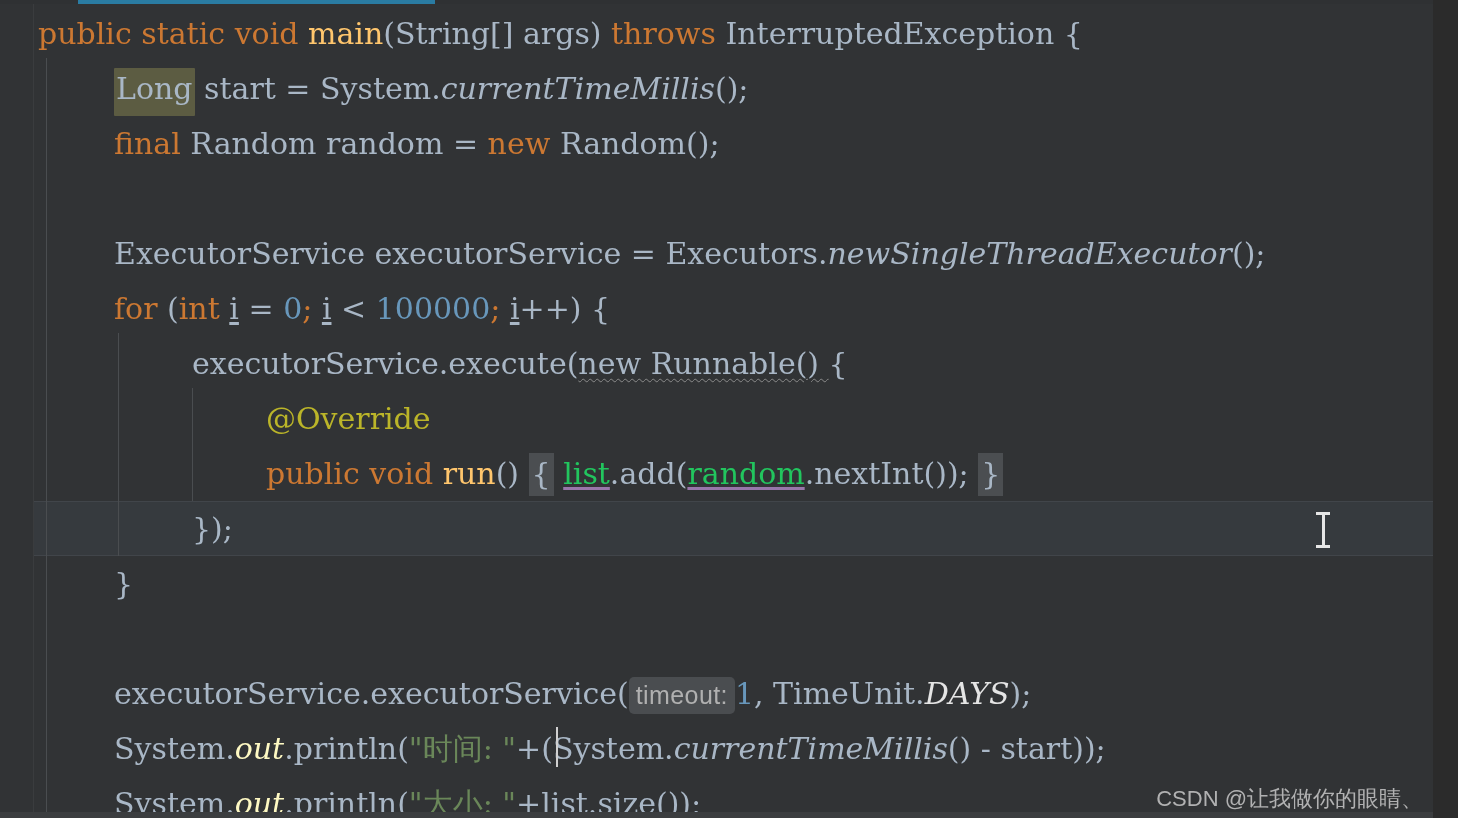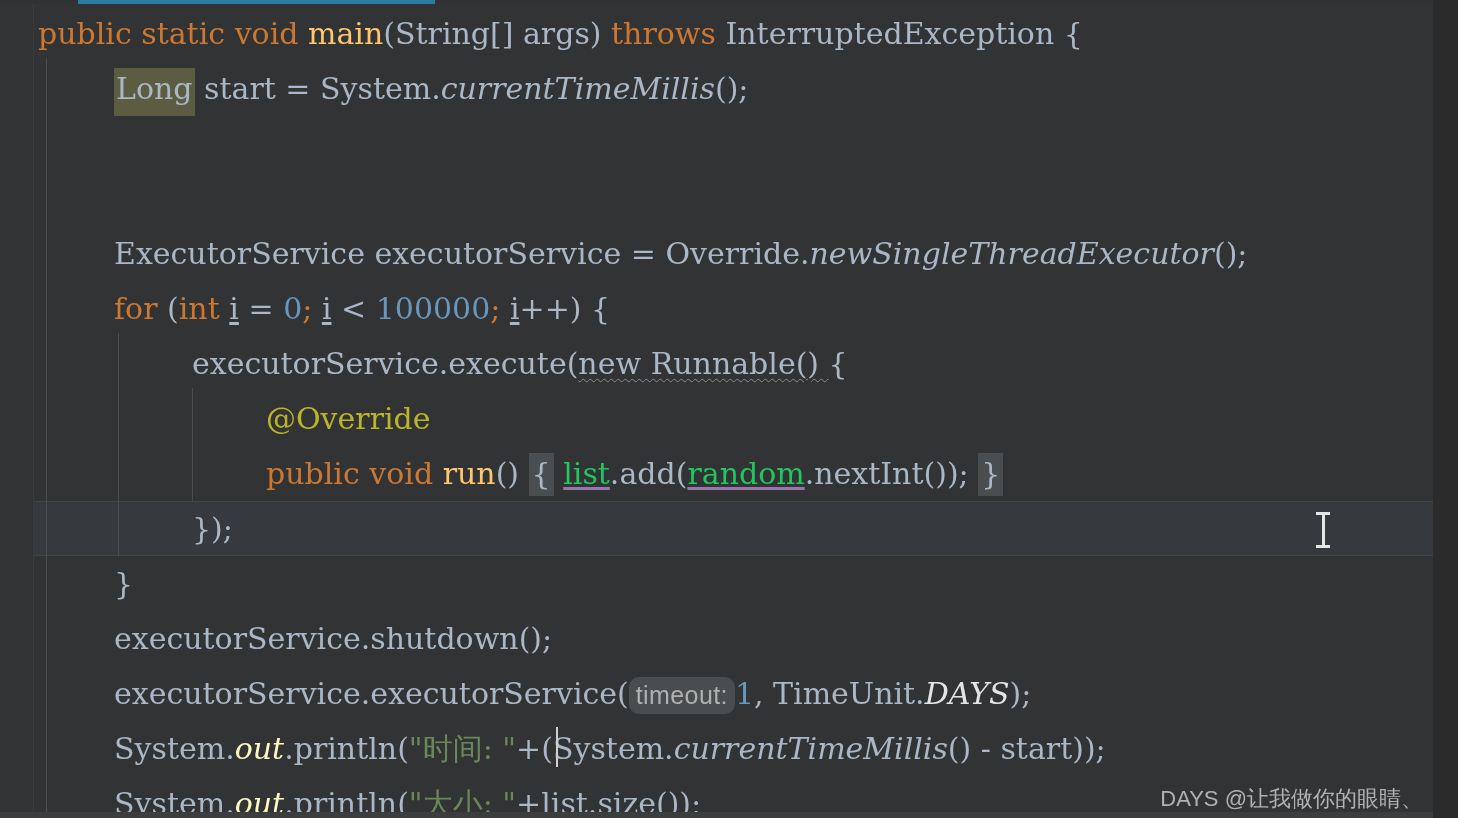--- a/index.html
+++ b/index.html
@@ -143,21 +143,21 @@
     text-underline-offset: 4px;
     text-decoration-thickness: 1px;
   }
 
   
   .hint {
     background: #4a4d50;
     color: #b0b0b0;
     font-family: "Liberation Sans", sans-serif;
     font-size: 25px;
-    border-radius: 10px;
+    border-radius: 5px;
     padding: 4px 7px 5px 7px;
     letter-spacing: 0.4px;
   }
 
   
   #ibeam {
     position: absolute;
     left: 1316px;
     top: 512px;
     width: 14px;
@@ -225,50 +225,50 @@
   <div class="indent-guide" style="left:46px; top:58px; height:760px;"></div>
   <div class="indent-guide" style="left:118px; top:333px; height:223px;"></div>
   <div class="indent-guide" style="left:192px; top:388px; height:113px;"></div>
 
   <div id="code">
 
     <div class="line" style="top:6px; left:38px;"><span class="kw">public</span><span> </span><span class="kw">static</span><span> </span><span class="kw">void</span><span> </span><span class="meth">main</span><span class="name">(String[] args) </span><span class="kw">throws</span><span> </span><span class="name">InterruptedException {</span></div>
 
     <div class="line" style="top:61px; left:114px;"><span class="hl-ident">Long</span><span class="name"> start = System.</span><span class="stat">currentTimeMillis</span><span class="name">();</span></div>
 
-
-
-    <div class="line" style="top:226px; left:114px;"><span class="name">ExecutorService executorService = Override.</span><span class="stat">newSingleThreadExecutor</span><span class="name">();</span></div>
+    <div class="line" style="top:116px; left:114px;"><span class="kw">final</span><span class="name"> Random random = </span><span class="kw">new</span><span> </span><span class="name">Random();</span></div>
+
+
+    <div class="line" style="top:226px; left:114px;"><span class="name">ExecutorService executorService = Executors.</span><span class="stat">newSingleThreadExecutor</span><span class="name">();</span></div>
 
     <div class="line" style="top:281px; left:114px;"><span class="kw">for</span><span class="name"> (</span><span class="kw">int</span><span> </span><span class="u-local">i</span><span class="name"> = </span><span class="num">0</span><span class="semi">; </span><span class="u-local">i</span><span class="name"> &lt; </span><span class="num">100000</span><span class="semi">; </span><span class="u-local">i</span><span class="name">++) {</span></div>
 
     <div class="line" style="top:391px; left:266px;"><span class="anno">@Override</span></div>
 
     <div class="line" style="top:336px; left:192px;"><span class="name">executorService.execute(</span><span class="squiggle name">new Runnable() </span><span class="name">{</span></div>
 
     <div class="line" style="top:446px; left:266px;"><span class="kw">public</span><span> </span><span class="kw">void</span><span> </span><span class="meth">run</span><span class="name">() </span><span class="hl-match">{</span><span> </span><span class="u-purple">list</span><span class="name">.add(</span><span class="u-purple">random</span><span class="name">.nextInt());</span><span> </span><span class="hl-match">}</span></div>
 
     <div class="line" style="top:501px; left:192px;"><span class="name">});</span></div>
 
     <div class="line" style="top:556px; left:114px;"><span class="name">}</span></div>
 
-    <div class="line" style="top:611px; left:114px;"><span class="name">executorService.shutdown();</span></div>
 
     <div class="line" style="top:666px; left:114px;"><span class="name">executorService.executorService(</span><span class="hint">timeout:</span><span class="num">1</span><span class="name">, TimeUnit.</span><span class="const-it">DAYS</span><span class="name">);</span></div>
 
     <div class="line" style="top:721px; left:114px;"><span class="name">System.</span><span class="field-it">out</span><span class="name">.println(</span><span class="str">"时间: "</span><span class="name">+(System.</span><span class="stat">currentTimeMillis</span><span class="name">() - start));</span></div>
 
     <div class="line" style="top:776px; left:114px;"><span class="name">System.</span><span class="field-it">out</span><span class="name">.println(</span><span class="str">"大小: "</span><span class="name">+list.size());</span></div>
 
   </div>
 
   <div id="caret"></div>
 
   <div id="ibeam">
     <div class="cap-t"></div>
     <div class="stem"></div>
     <div class="cap-b"></div>
   </div>
 
   <div id="bottom-strip"></div>
-  <div id="watermark">DAYS @让我做你的眼睛、</div>
+  <div id="watermark">CSDN @让我做你的眼睛、</div>
 
 </div>
 
 </body></html>

